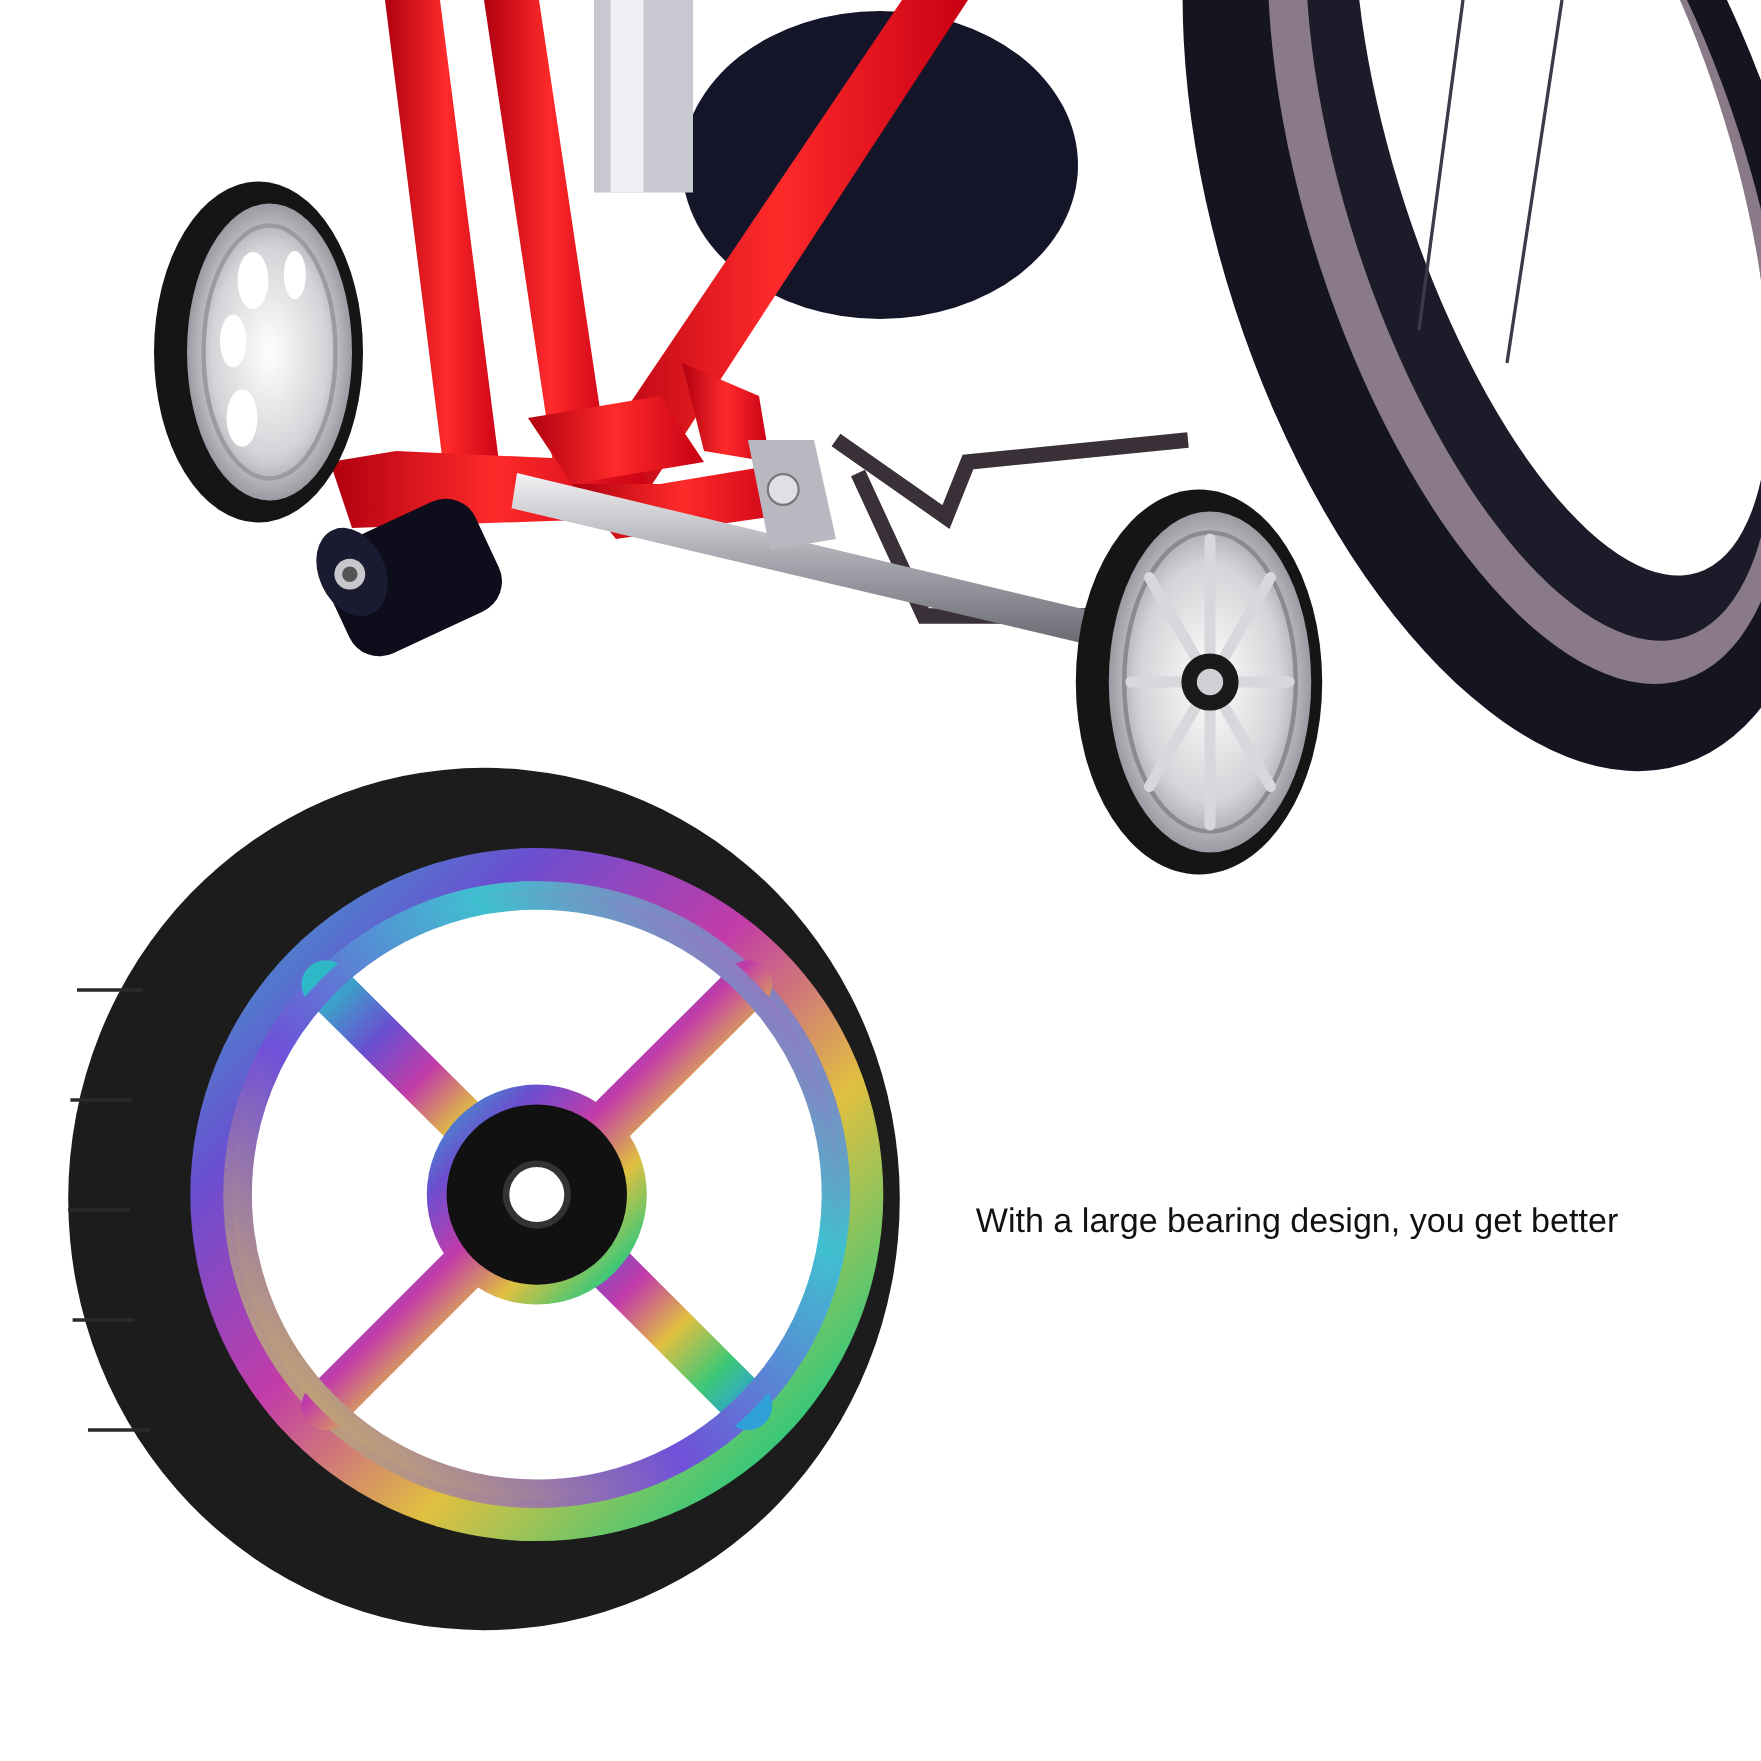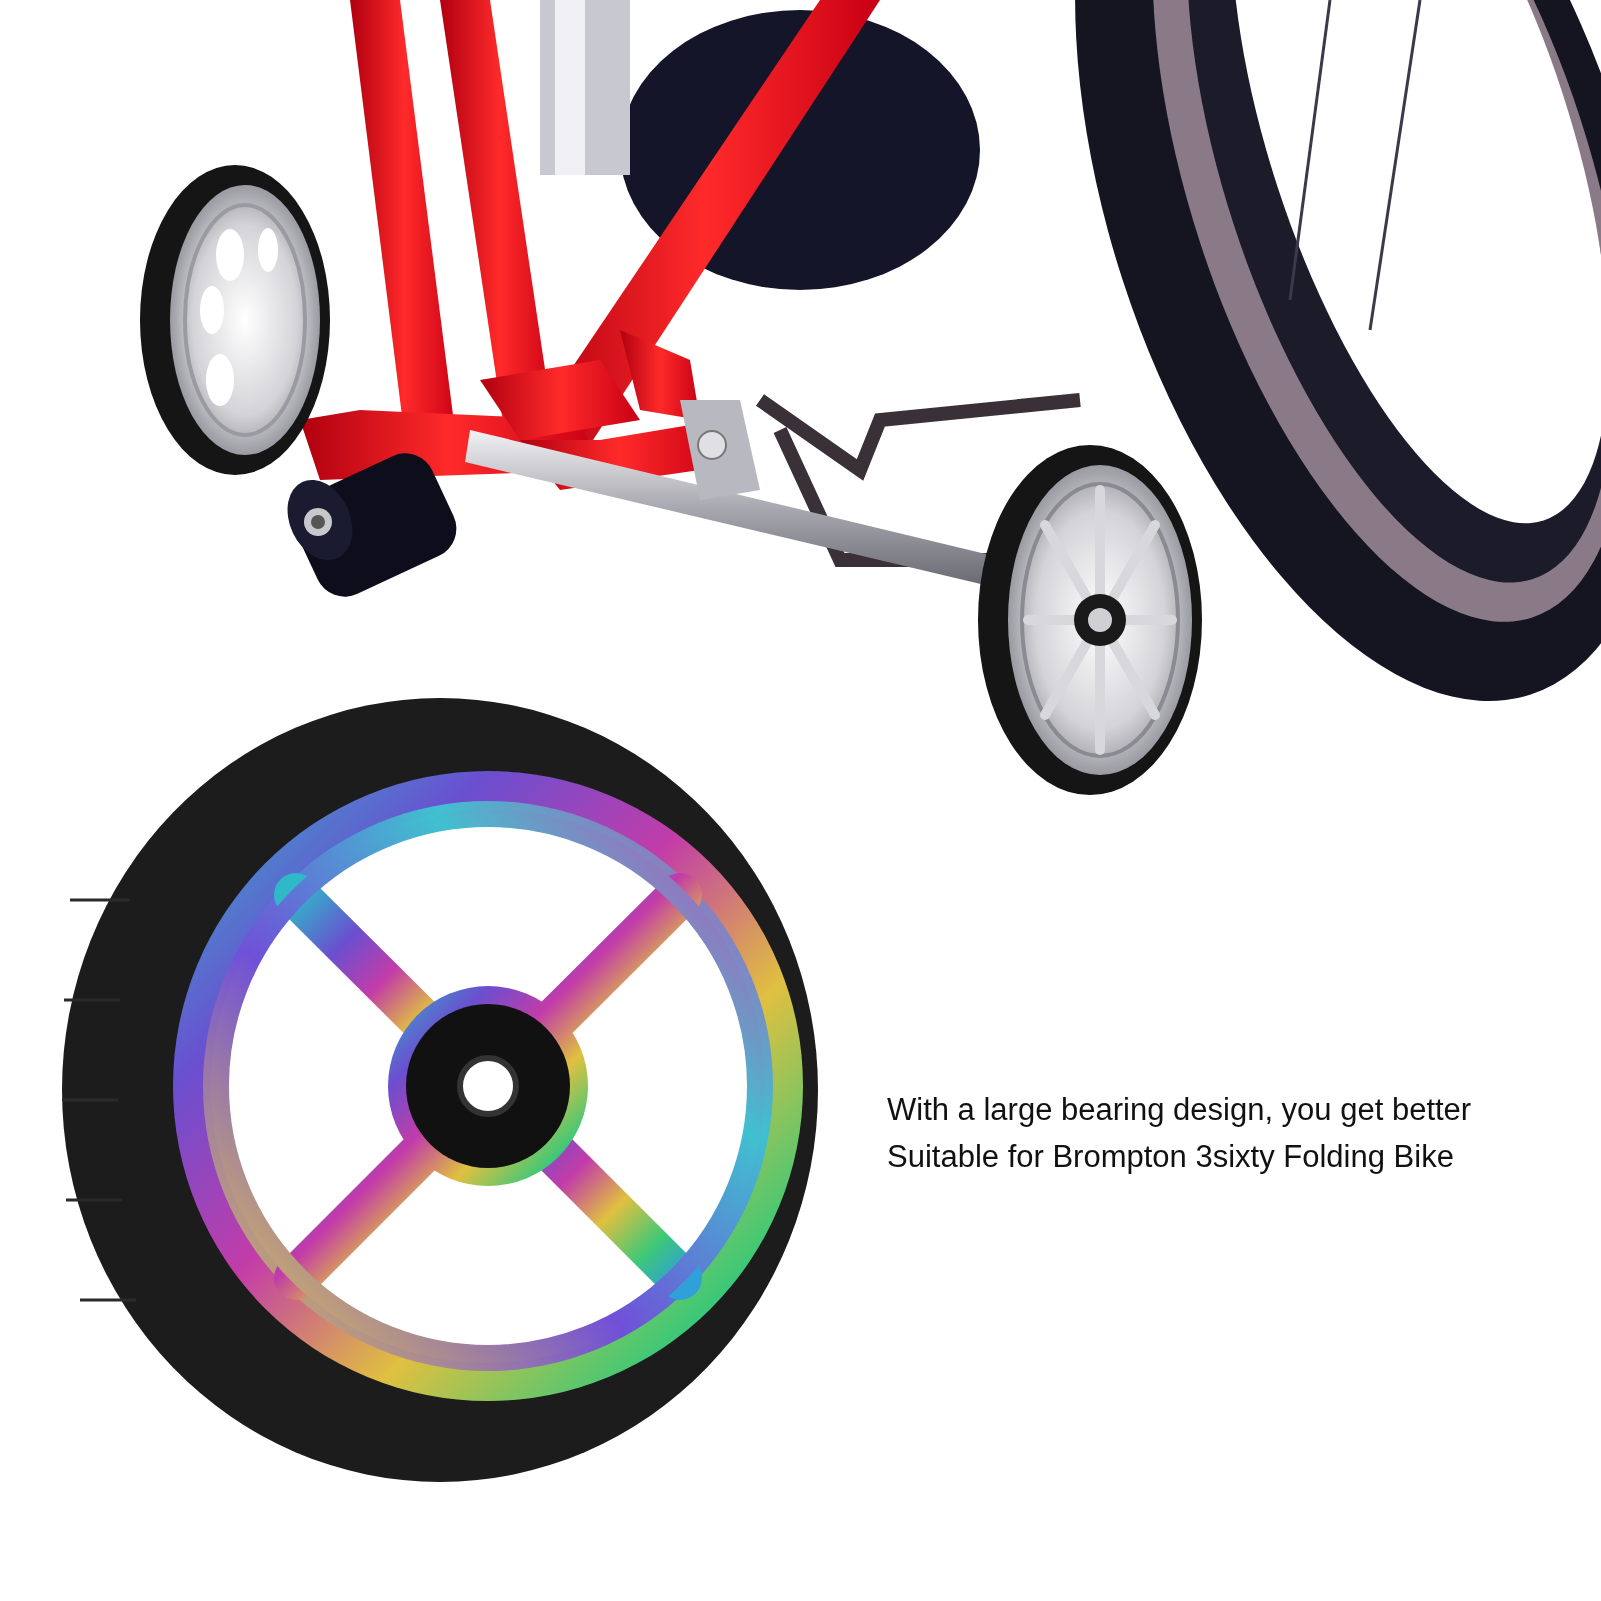--- a/index.html
+++ b/index.html
@@ -146,14 +146,13 @@
 
     <circle cx="488" cy="1086" r="100" fill="url(#rainbowG)"></circle>
     <circle cx="488" cy="1086" r="82" fill="#111111"></circle>
     <circle cx="488" cy="1086" r="28" fill="#ffffff"></circle>
     <circle cx="488" cy="1086" r="28" fill="none" stroke="#333" stroke-width="6"></circle>
   </g>
 </svg>
 
 <div class="caption">
   <div>With a large bearing design, you get better</div>
-  <div>Suitable for Brompton 3sixty Folding Bike</div>
 </div>
 
 </body></html>

